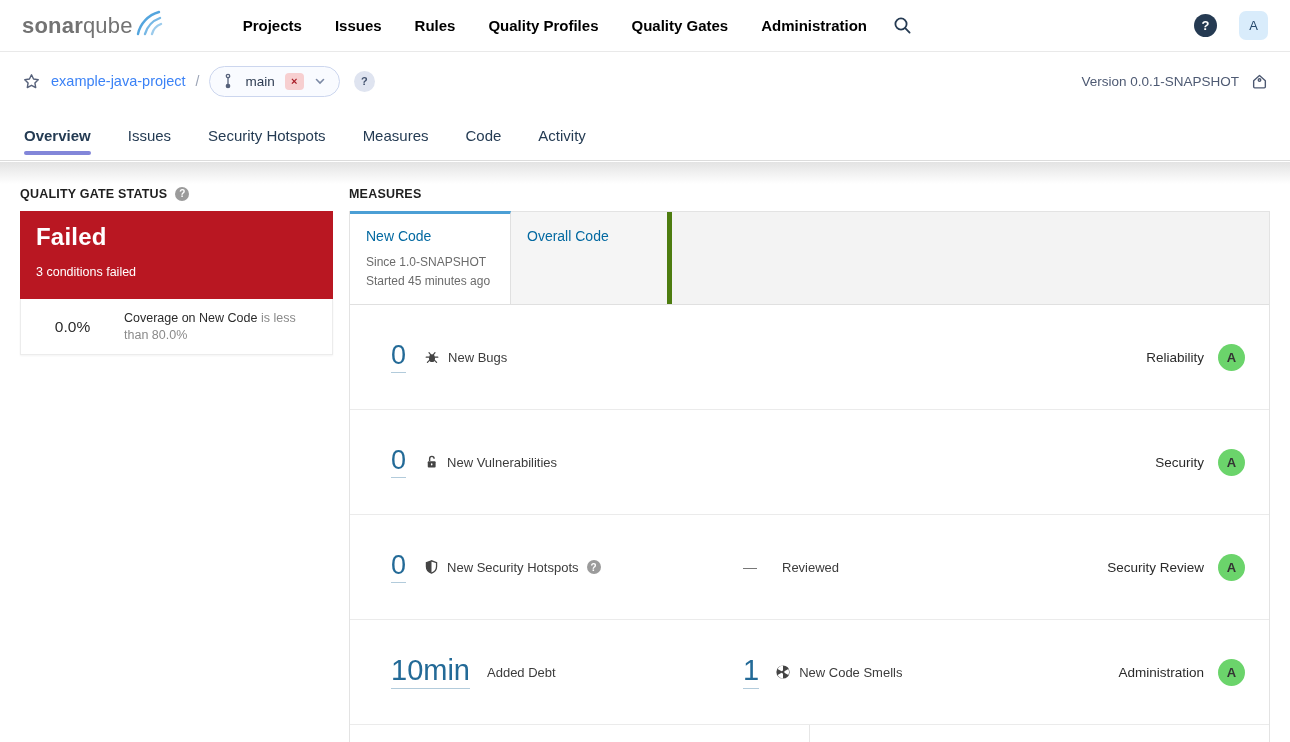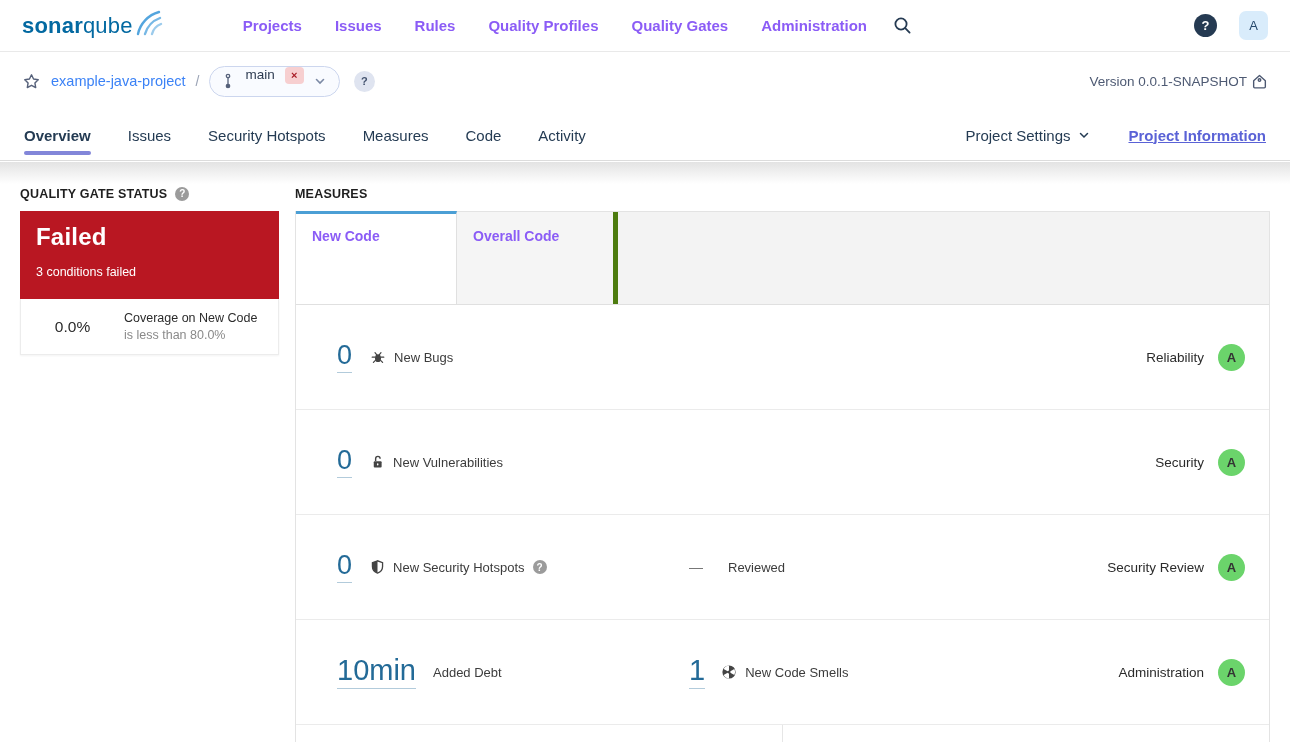--- a/index.html
+++ b/index.html
@@ -5,46 +5,46 @@
   * { margin:0; padding:0; box-sizing:border-box; }
   html,body { background:#fff; }
   .page {
     width:1290px; height:742px; overflow:hidden; position:relative;
     font-family:"Liberation Sans", sans-serif; color:#333; background:#fff;
   }
 
   
   .topbar { height:52px; display:flex; align-items:center; padding:0 22px; background:#fff; border-bottom:1px solid #e9e9e9; }
   .logo { display:flex; align-items:flex-start; cursor:pointer; margin-right:78px; }
-  .logo-text { font-size:22px; color:#0369a1; letter-spacing:.2px; line-height:30px; }
+  .logo-text { font-size:22px; color:#737373; letter-spacing:.2px; line-height:30px; }
   .logo-text b { font-weight:700; }
   .logo-text span.lt { font-weight:400; }
   .logo-waves { margin-left:2px; margin-top:-4px; }
   .mainnav { display:flex; gap:33px; align-items:center; }
-  .mainnav .nav-item { font-size:15px; font-weight:700; color:#8b5cf6; cursor:pointer; }
+  .mainnav .nav-item { font-size:15px; font-weight:700; color:#000000; cursor:pointer; }
   .search-btn { margin-left:26px; cursor:pointer; display:flex; align-items:center; }
   .top-spacer { flex:1; }
   .help-btn { width:23px; height:23px; border-radius:50%; background:#253a52; color:#fff; font-size:13px; font-weight:700;
     display:flex; align-items:center; justify-content:center; cursor:pointer; margin-right:22px; }
   .avatar { width:29px; height:29px; border-radius:7px; background:#d9ecfb; color:#25476b; font-size:13px; font-weight:400;
     display:flex; align-items:center; justify-content:center; cursor:pointer; }
 
   
   .crumbbar { height:58px; display:flex; align-items:center; padding:0 22px; background:#fff; }
   .star { display:flex; align-items:center; margin-right:10px; cursor:pointer; }
   .proj-name { font-size:14.5px; color:#3b82f6; cursor:pointer; }
   .crumb-sep { color:#9aa3b5; margin:0 10px; font-size:14px; }
-  .branch-chip { display:flex; gap:10px; height:31px; padding:0 13px 0 11px;
+  .branch-chip { display:flex; align-items:center; gap:10px; height:31px; padding:0 13px 0 11px;
     border:1px solid #ccd6ee; border-radius:16px; background:#f9fbff; cursor:pointer; }
   .branch-name { font-size:13.5px; color:#2e3c52; }
   .branch-x { width:19px; height:17px; border-radius:4px; background:#f7cfd0; color:#a81c26; font-size:11px; font-weight:700;
     display:flex; align-items:center; justify-content:center; cursor:pointer; }
   .chip-help { width:21px; height:21px; border-radius:50%; background:#dfe4f0; color:#42526e; font-size:11px; font-weight:700;
     display:flex; align-items:center; justify-content:center; margin-left:14px; cursor:pointer; }
-  .crumb-right { margin-left:auto; display:flex; align-items:center; gap:4px;justify-content:center; }
+  .crumb-right { margin-left:auto; display:flex; align-items:center; gap:12px;justify-content:center; }
   .version { font-size:13.5px; color:#4e5a73; }
   .home-btn { display:flex; align-items:center; cursor:pointer; }
 
   
   .tabsrow { height:51px; display:flex; align-items:center; padding:0 24px; background:#fff; border-bottom:1px solid #dcdcdc; }
   .tabs { display:flex; gap:37px; height:100%; align-items:center; }
   .tab { position:relative; font-size:15px; color:#243b53; cursor:pointer; height:100%; display:flex; align-items:center; }
   .tab.active { font-weight:700; }
   .tab.active::after { content:""; position:absolute; left:0; right:0; bottom:5px; height:4px; background:#8286d9; border-radius:2px; }
   .tabs-right { margin-left:auto; display:flex; align-items:center; gap:38px; }
@@ -55,36 +55,36 @@
     background:linear-gradient(to bottom, #e3e3e3, rgba(255,255,255,0)); pointer-events:none; z-index:5; }
 
   
   .content { display:flex; padding:0 20px; align-items:flex-start; }
   .section-heading { display:flex; align-items:center; gap:8px; margin-top:25px; margin-bottom:10px;
     font-size:12.5px; font-weight:700; color:#1f1f1f; letter-spacing:.2px; height:15px; }
   .gray-help { width:14px; height:14px; border-radius:50%; background:#9b9b9b; color:#fff; font-size:10px; font-weight:700;
     display:flex; align-items:center; justify-content:center; cursor:pointer; flex-shrink:0; }
 
   
-  .left-col { width:259px; flex-shrink:0; margin-right:16px; }
+  .left-col { width:313px; flex-shrink:0; margin-right:16px; }
   .qg-failed { background:#b91722; color:#fff; padding:12px 16px 20px; }
   .qg-status { font-size:24px; font-weight:700; letter-spacing:.2px; }
   .qg-conditions { font-size:12.5px; margin-top:14px; }
   .qg-condition { background:#fff; border:1px solid #ececec; border-top:none; box-shadow:0 1px 2px rgba(0,0,0,.05);
     display:flex; align-items:center; padding:10px 14px 10px 0; min-height:56px; cursor:pointer;justify-content:space-between; }
   .cond-value { width:103px; text-align:center; font-size:15.5px; color:#2b2b2b; flex-shrink:0; }
   .cond-desc { flex:1; font-size:12.5px; line-height:1.32; color:#2b2b2b; }
   .cond-desc .muted { color:#8a8a8a; }
 
   
   .right-col { flex:1; }
   .measures-card { border:1px solid #e3e3e3; background:#fff; }
   .tabstrip { display:flex; background:#f3f3f3; height:93px; border-bottom:1px solid #e0e0e0; }
   .mtab { width:161px; padding:16px; cursor:pointer; }
-  .mtab-title { font-size:14px; font-weight:700; color:#8b5cf6; margin-bottom:9px; }
+  .mtab-title { font-size:14px; font-weight:400; color:#0369a1; margin-bottom:9px; }
   .mtab-sub { font-size:12px; color:#6b6b6b; line-height:1.58; }
   .mtab.active { background:#fff; border-top:3px solid #4b9fd5; border-right:1px solid #e0e0e0; margin-top:-1px; padding-top:14px; }
   .mtab.inactive { background:#f5f5f5; border-right:5px solid #4d7c0f; }
 
   .mrow { display:flex; align-items:center; border-bottom:1px solid #ebebeb; height:105px; padding:0 24px 0 41px; background:#fff; }
   .mrow:last-of-type { height:98px; }
   .m-left { display:flex; align-items:center; width:352px; flex-shrink:0; }
   .m-num { font-size:27px; font-weight:400; color:#236a97; line-height:1.05; border-bottom:1px solid rgba(35,106,151,.35);
     padding-bottom:2px; margin-right:18px; cursor:pointer; }
   .m-num.big { font-size:29px; margin-right:17px; }
@@ -175,31 +175,20 @@
 
   <div class="tabsrow">
     <div class="tabs">
       <span class="tab active">Overview</span>
       <span class="tab">Issues</span>
       <span class="tab">Security Hotspots</span>
       <span class="tab">Measures</span>
       <span class="tab">Code</span>
       <span class="tab">Activity</span>
     </div>
-    <div class="tabs-right">
-      <span class="proj-settings">
-        <span>Project Settings</span>
-        <span class="ic">
-          <svg width="12" height="12" viewBox="0 0 12 12" fill="none" stroke="#243b53" stroke-width="1.5" stroke-linecap="round">
-            <path d="M2.5 4.5L6 8l3.5-3.5"></path>
-          </svg>
-        </span>
-      </span>
-      <span class="proj-info">Project Information</span>
-    </div>
   </div>
 
   <div class="header-shadow"></div>
 
   <div class="content">
 
     <div class="left-col">
       <div class="section-heading">
         <span>QUALITY GATE STATUS</span>
         <span class="gray-help">?</span>
@@ -218,20 +207,24 @@
     </div>
 
     <div class="right-col">
       <div class="section-heading">
         <span>MEASURES</span>
       </div>
       <div class="measures-card">
         <div class="tabstrip">
           <div class="mtab active">
             <div class="mtab-title">New Code</div>
+            <div class="mtab-sub">
+              <div>Since 1.0-SNAPSHOT</div>
+              <div>Started 45 minutes ago</div>
+            </div>
           </div>
           <div class="mtab inactive">
             <div class="mtab-title">Overall Code</div>
           </div>
         </div>
 
         <div class="mrow">
           <div class="m-left">
             <span class="m-num">0</span>
             <span class="m-label-wrap">

